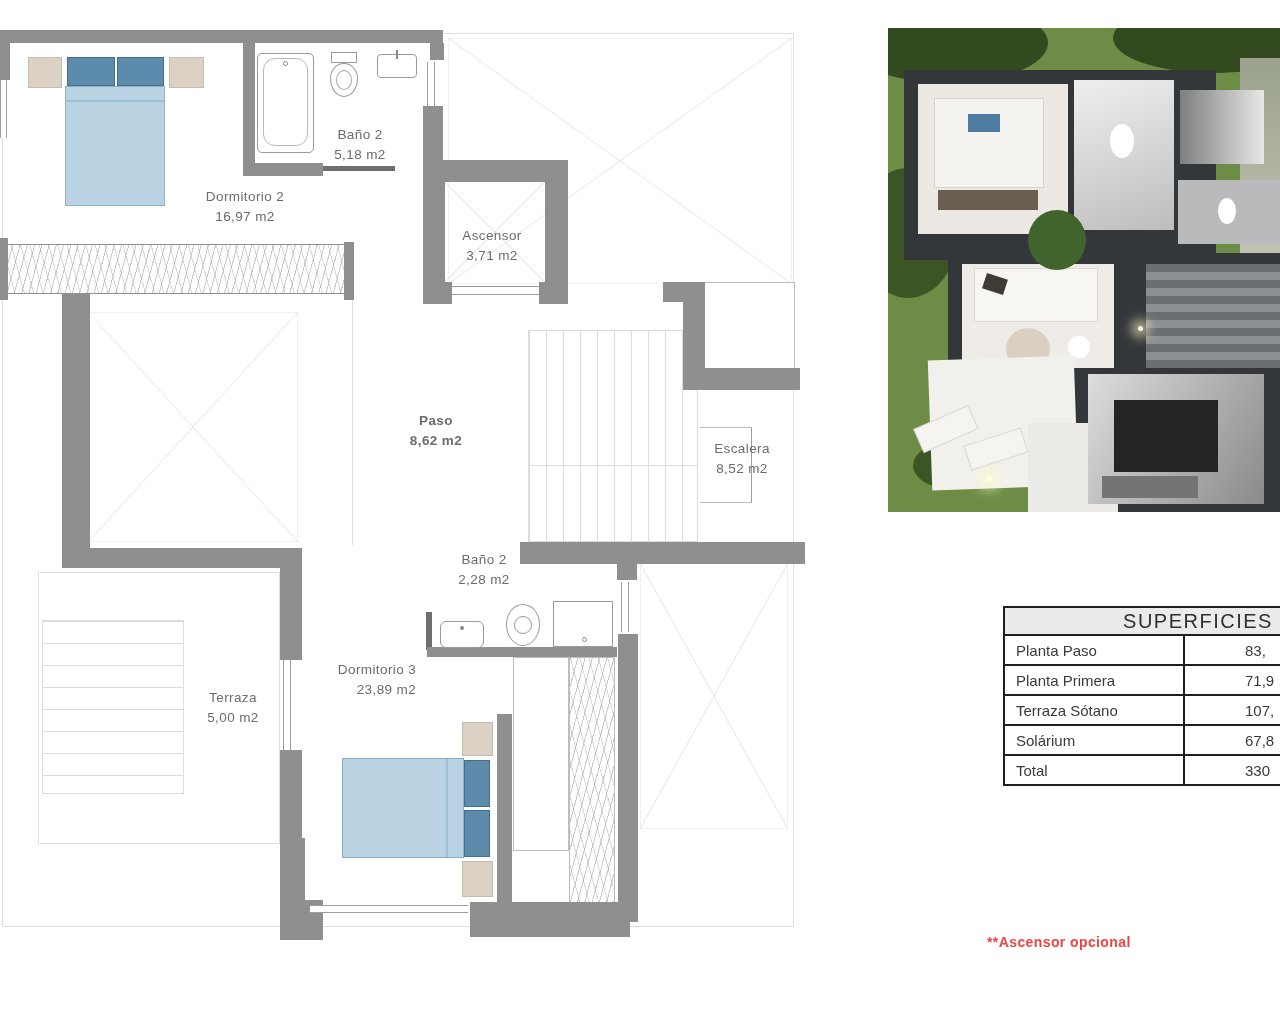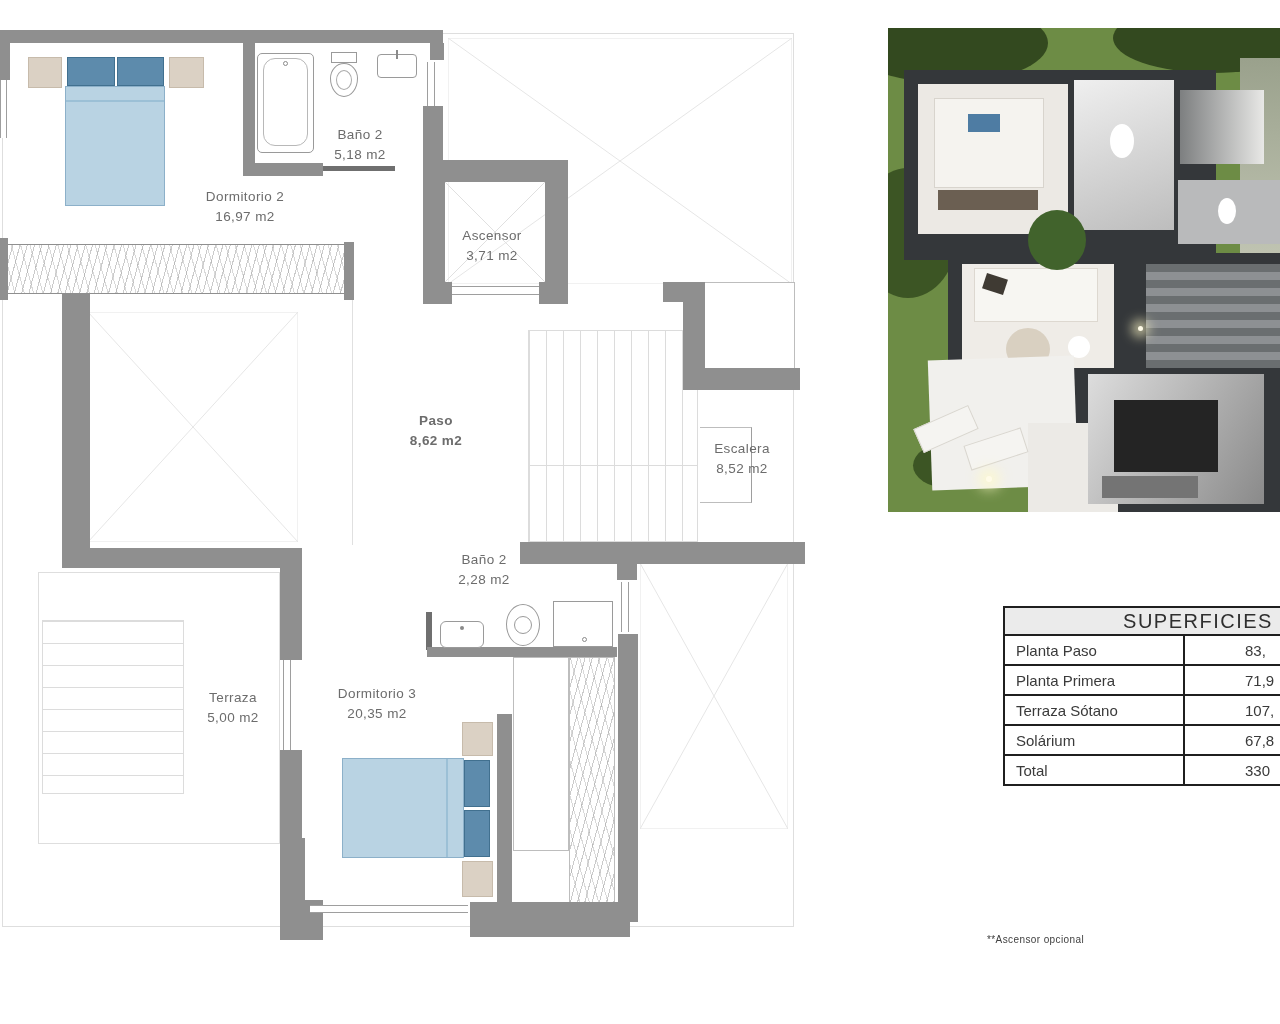--- a/index.html
+++ b/index.html
@@ -45,21 +45,21 @@
   .tbl{position:absolute;left:1003px;top:606px;width:390px;box-sizing:border-box;
        border:2px solid #1f1f1f;background:#fff;color:#3a3a3a;}
   .tbl-head{height:26px;background:#ebebeb;border-bottom:2px solid #1f1f1f;
        display:flex;align-items:center;justify-content:center;
        font-size:20px;letter-spacing:1.5px;color:#2f2f2f;}
   .tbl-row{height:28px;display:flex;border-bottom:2px solid #1f1f1f;font-size:15px;}
   .tbl-row:last-child{border-bottom:none;}
   .cell-label{width:180px;box-sizing:border-box;border-right:2px solid #1f1f1f;
        display:flex;align-items:center;padding-left:11px;}
   .cell-value{flex:1;display:flex;align-items:center;padding-left:60px;}
-  .footnote{position:absolute;left:987px;top:934px;font-size:10px;color:#404040;letter-spacing:.4px;}
+  .footnote{position:absolute;left:987px;top:934px;font-size:14px;color:#ef4444;letter-spacing:.4px;font-weight:bold;}
   
   .r3d{position:absolute;left:888px;top:28px;width:392px;height:484px;overflow:hidden;background:#6d8c45;}
   .r3d .blob{position:absolute;border-radius:50%;}
   .r3d .wallblk{position:absolute;background:#34373a;}
   .r3d .floor{position:absolute;}
 </style>
 </head>
 <body>
 
 <div class="abs" style="left:0;top:0;width:800px;height:1024px;">
@@ -191,23 +191,23 @@
     <span>8,62 m2</span>
   </div>
   <div class="roomlabel" style="left:720px;top:459px;margin-left:22px;">
     <span>Escalera</span><br>
     <span>8,52 m2</span>
   </div>
   <div class="roomlabel" style="left:484px;top:570px;">
     <span>Baño 2</span><br>
     <span>2,28 m2</span>
   </div>
-  <div class="roomlabel" style="left:377px;top:704px;">
+  <div class="roomlabel" style="left:377px;top:680px;text-align:right;">
     <span>Dormitorio 3</span><br>
-    <span>20,35 m2</span>
+    <span>23,89 m2</span>
   </div>
   <div class="roomlabel" style="left:233px;top:708px;">
     <span>Terraza</span><br>
     <span>5,00 m2</span>
   </div>
 </div>
 
 <div class="r3d">
 
   <div class="blob" style="left:-40px;top:-25px;width:200px;height:80px;background:#33491f;"></div>

